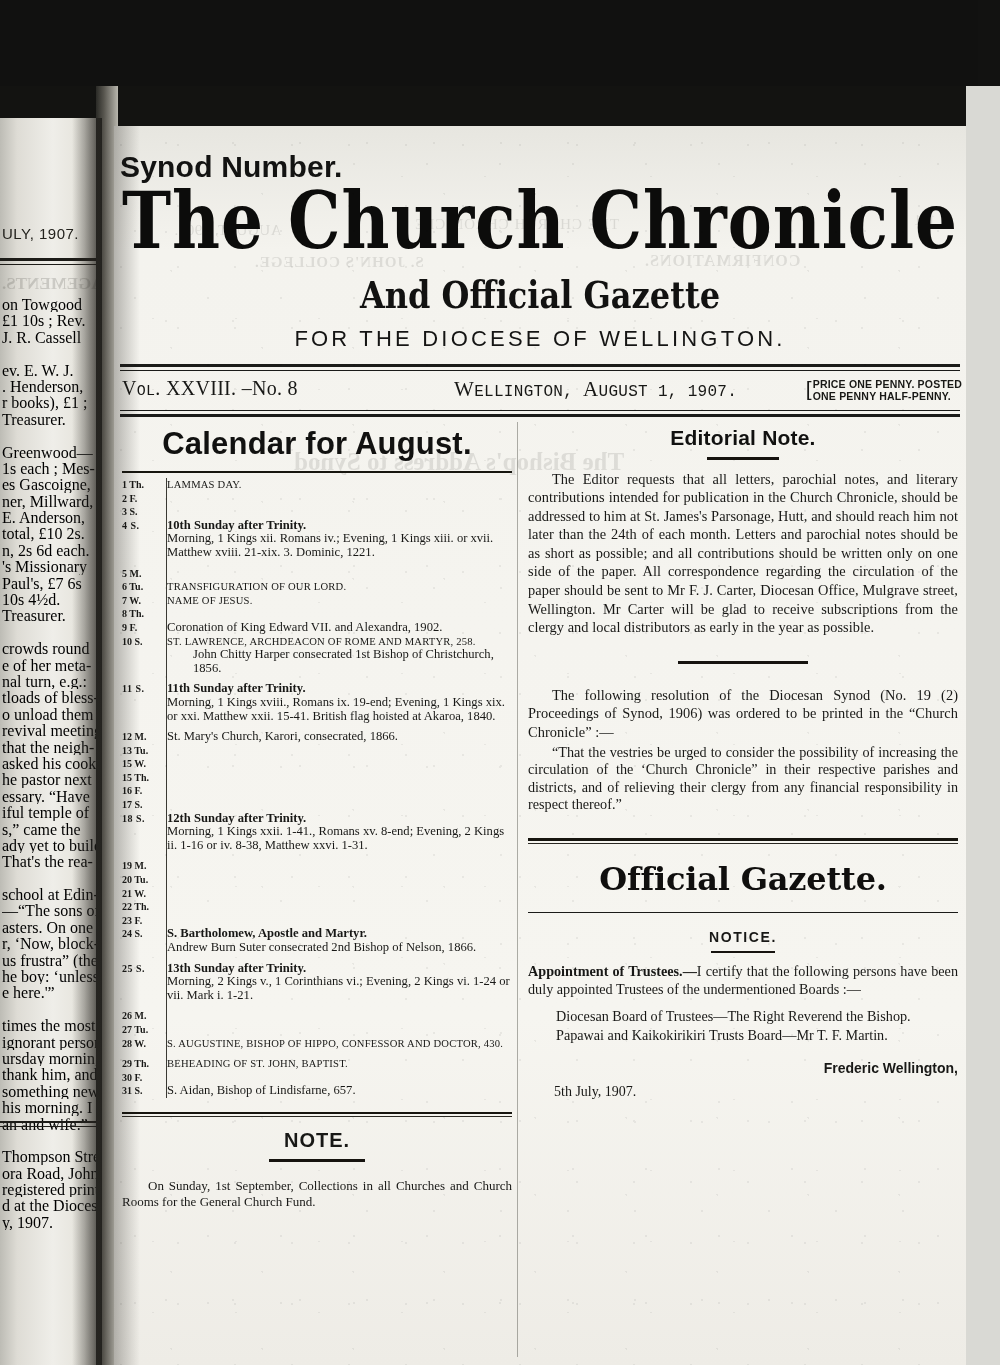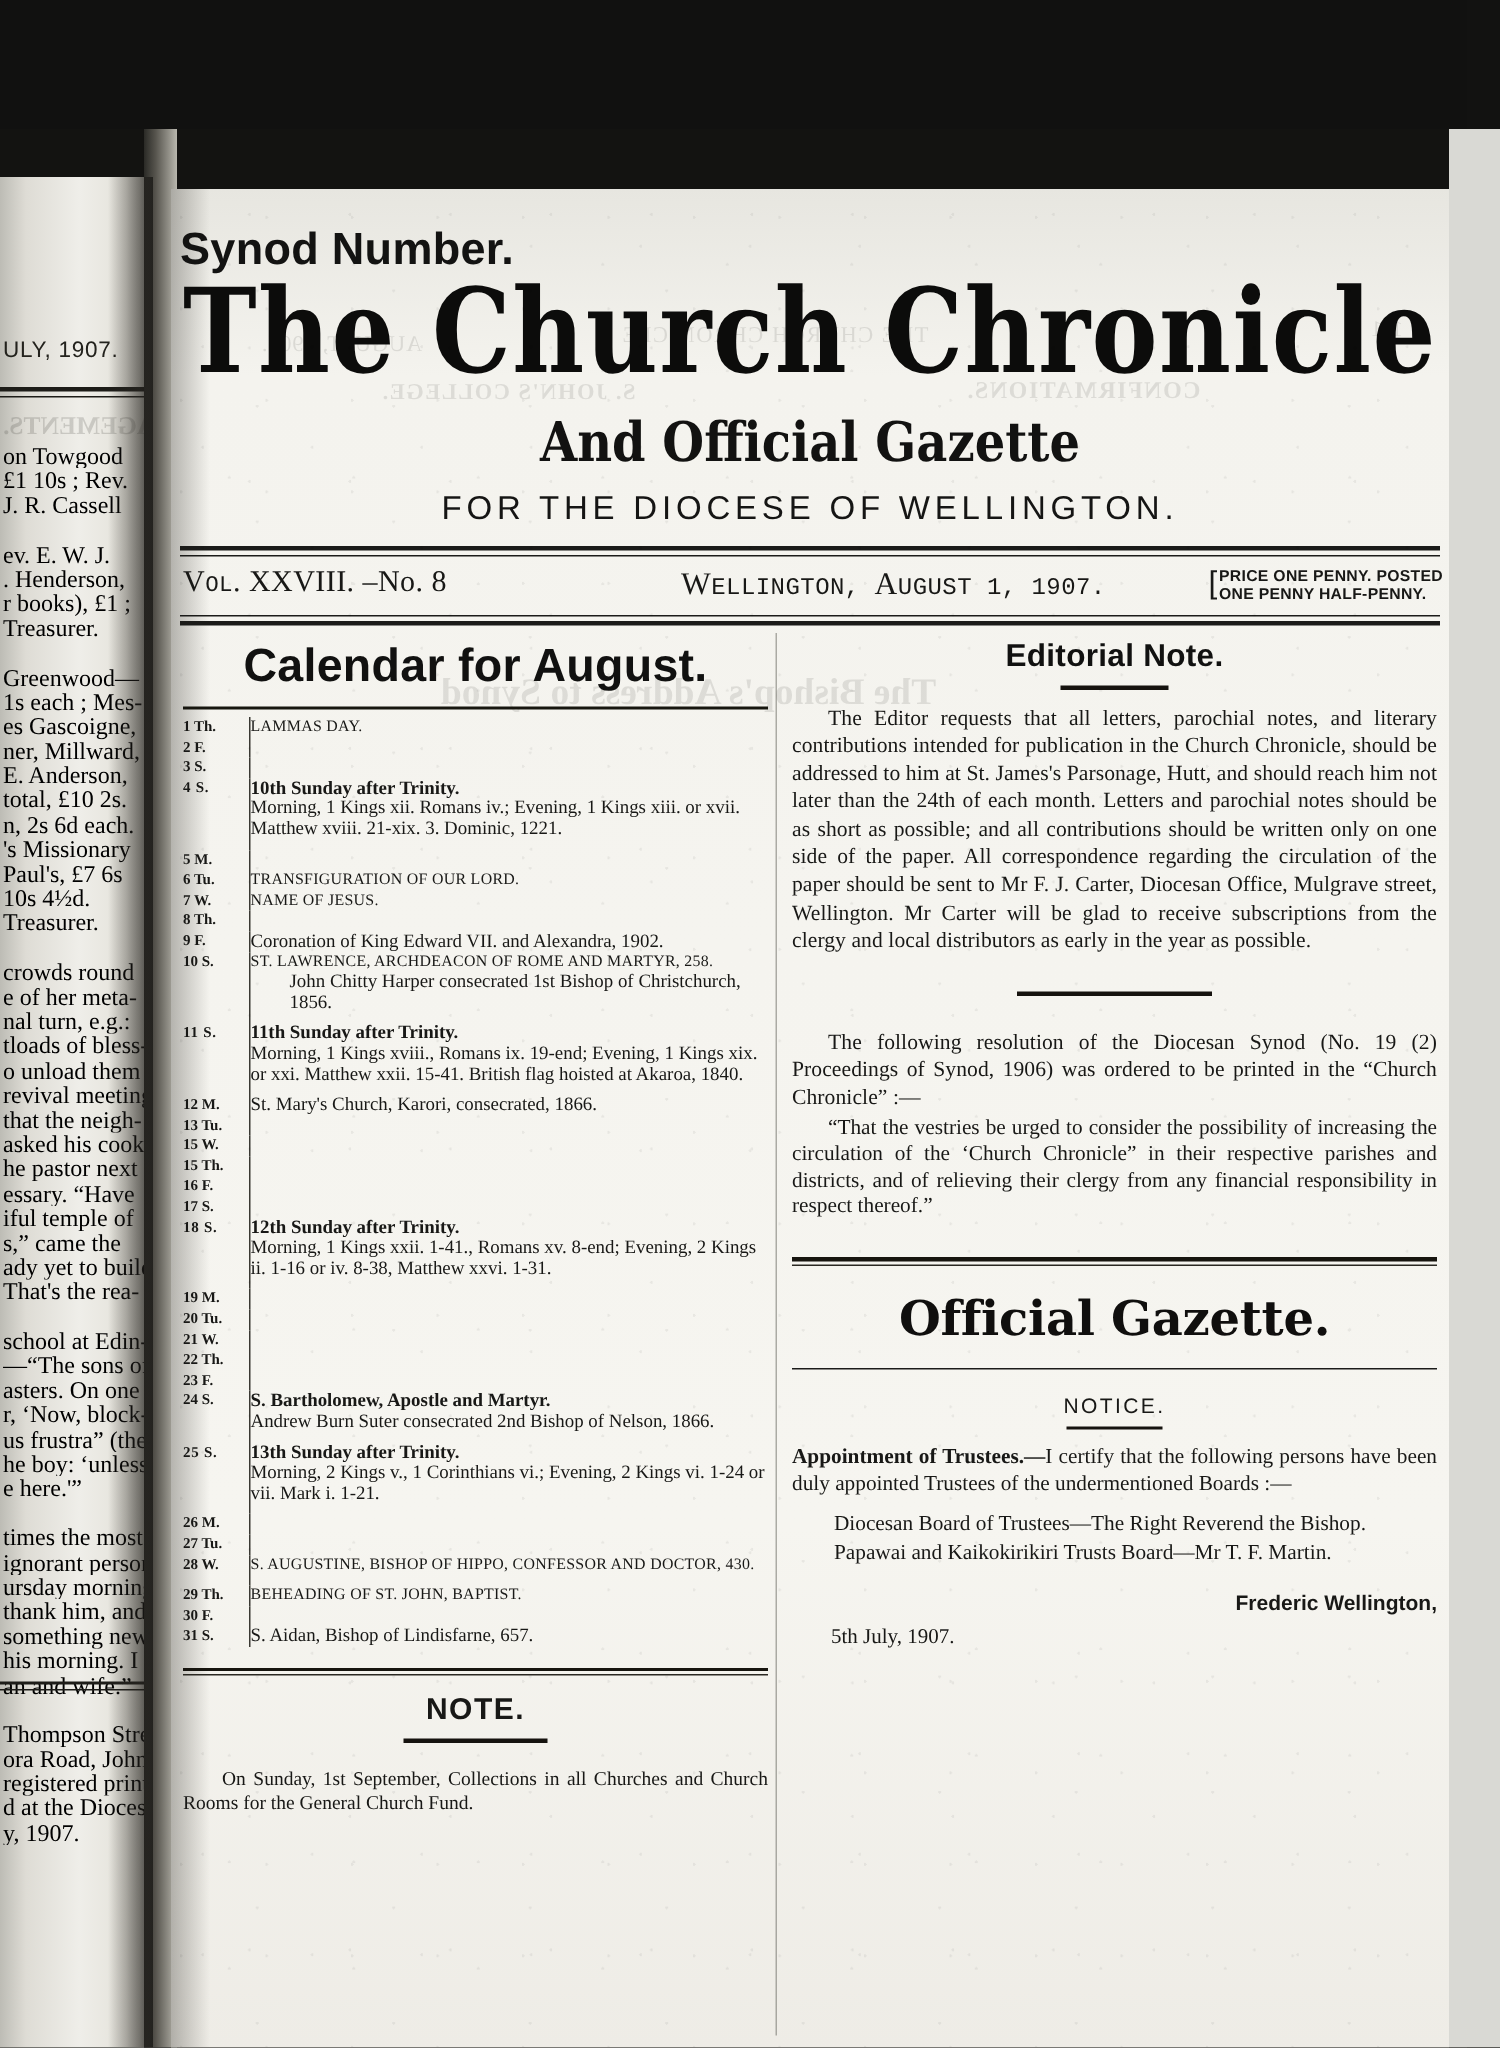--- a/index.html
+++ b/index.html
@@ -77,21 +77,21 @@
   .coldiv{position:absolute;left:403px;top:296px;width:1px;height:935px;background:#6e6d66;opacity:.55;}
 
   .cal-head{font-family:"Liberation Sans",sans-serif;font-weight:bold;font-size:31px;
     text-align:center;color:#111110;margin:0 0 9px 0;letter-spacing:.2px;}
   .ed-head{font-family:"Liberation Sans",sans-serif;font-weight:bold;font-size:21px;
     text-align:center;color:#111110;margin:0;letter-spacing:.2px;}
   .og-head{font-family:"DejaVu Serif",serif;font-weight:bold;font-size:32px;
     text-align:center;color:#100f0e;margin:0;letter-spacing:-.2px;}
   .note-head{font-family:"Liberation Sans",sans-serif;font-weight:bold;font-size:20px;
     text-align:center;letter-spacing:1px;margin:0;}
-  .notice-head{font-family:"Liberation Sans",sans-serif;font-weight:normal;font-size:14px;
+  .notice-head{font-family:"Liberation Sans",sans-serif;font-weight:bold;font-size:14px;
     text-align:center;letter-spacing:1.6px;margin:0;}
 
   .shortrule{width:72px;height:2.5px;background:#16130f;margin:7px auto 10px auto;}
   .shortrule.w90{width:96px;height:3px;}
   .dblrule{margin:14px 0 12px 0;}
   .dblrule .a{height:2.5px;background:#17150f;}
   .dblrule .b{height:1px;background:#2a2822;margin-top:2px;}
 
   
   .cal-top-rule{height:2px;background:#17160f;margin-bottom:5px;}

